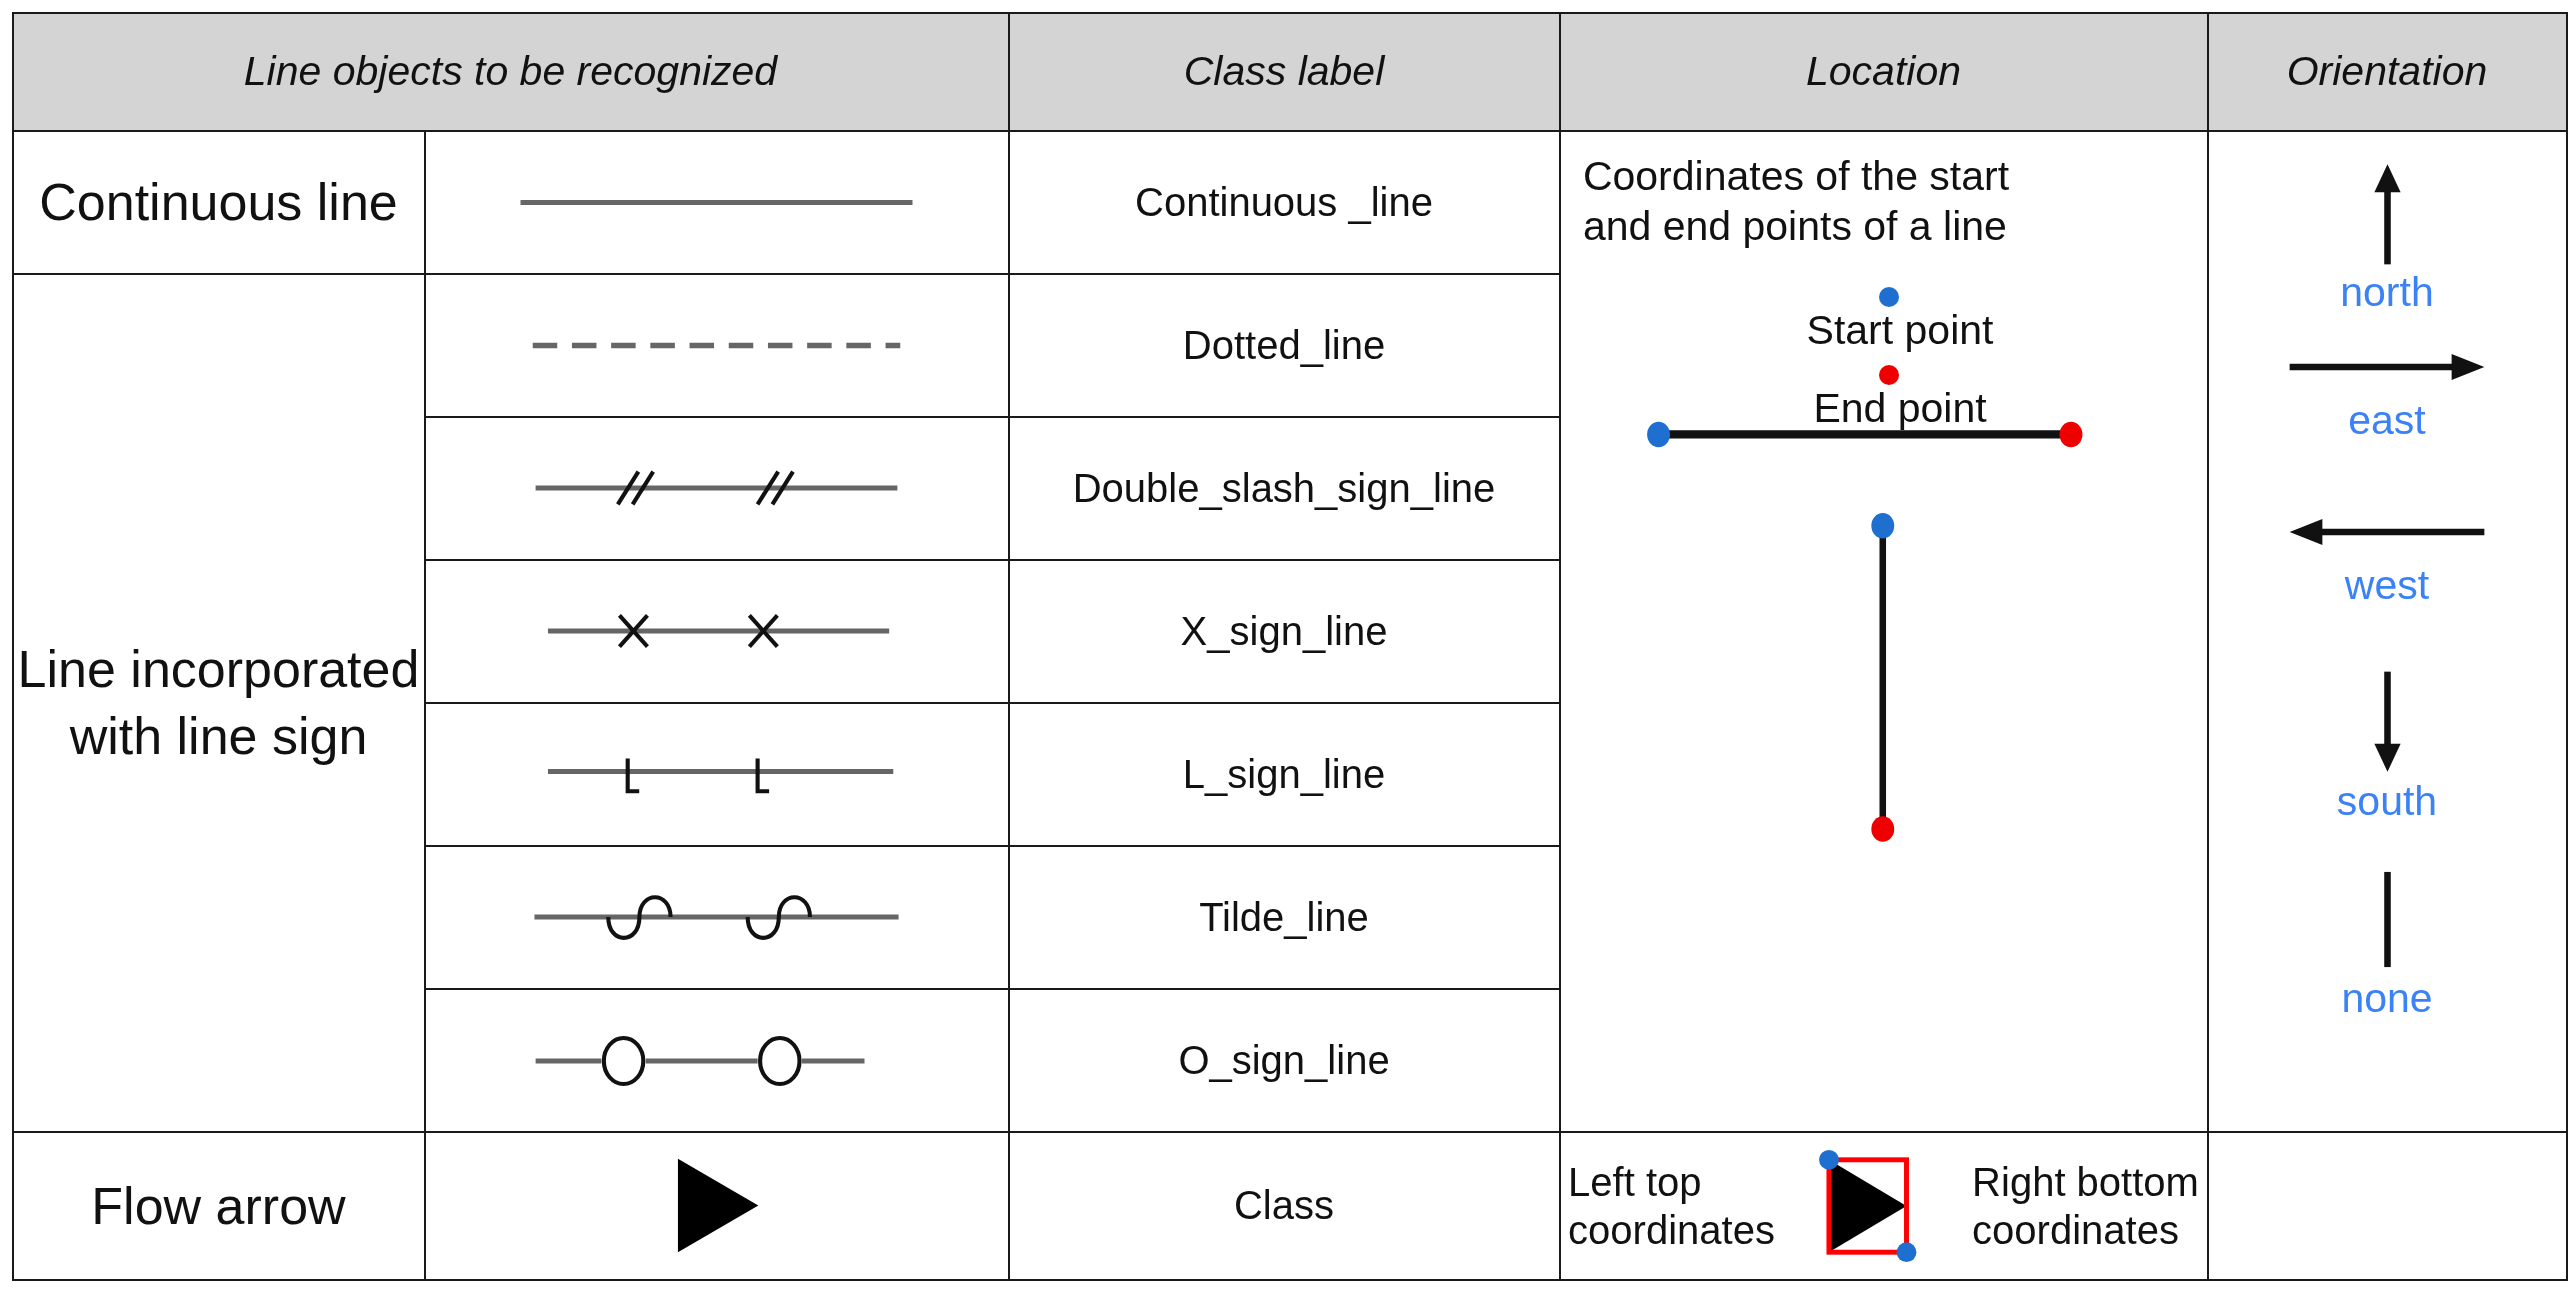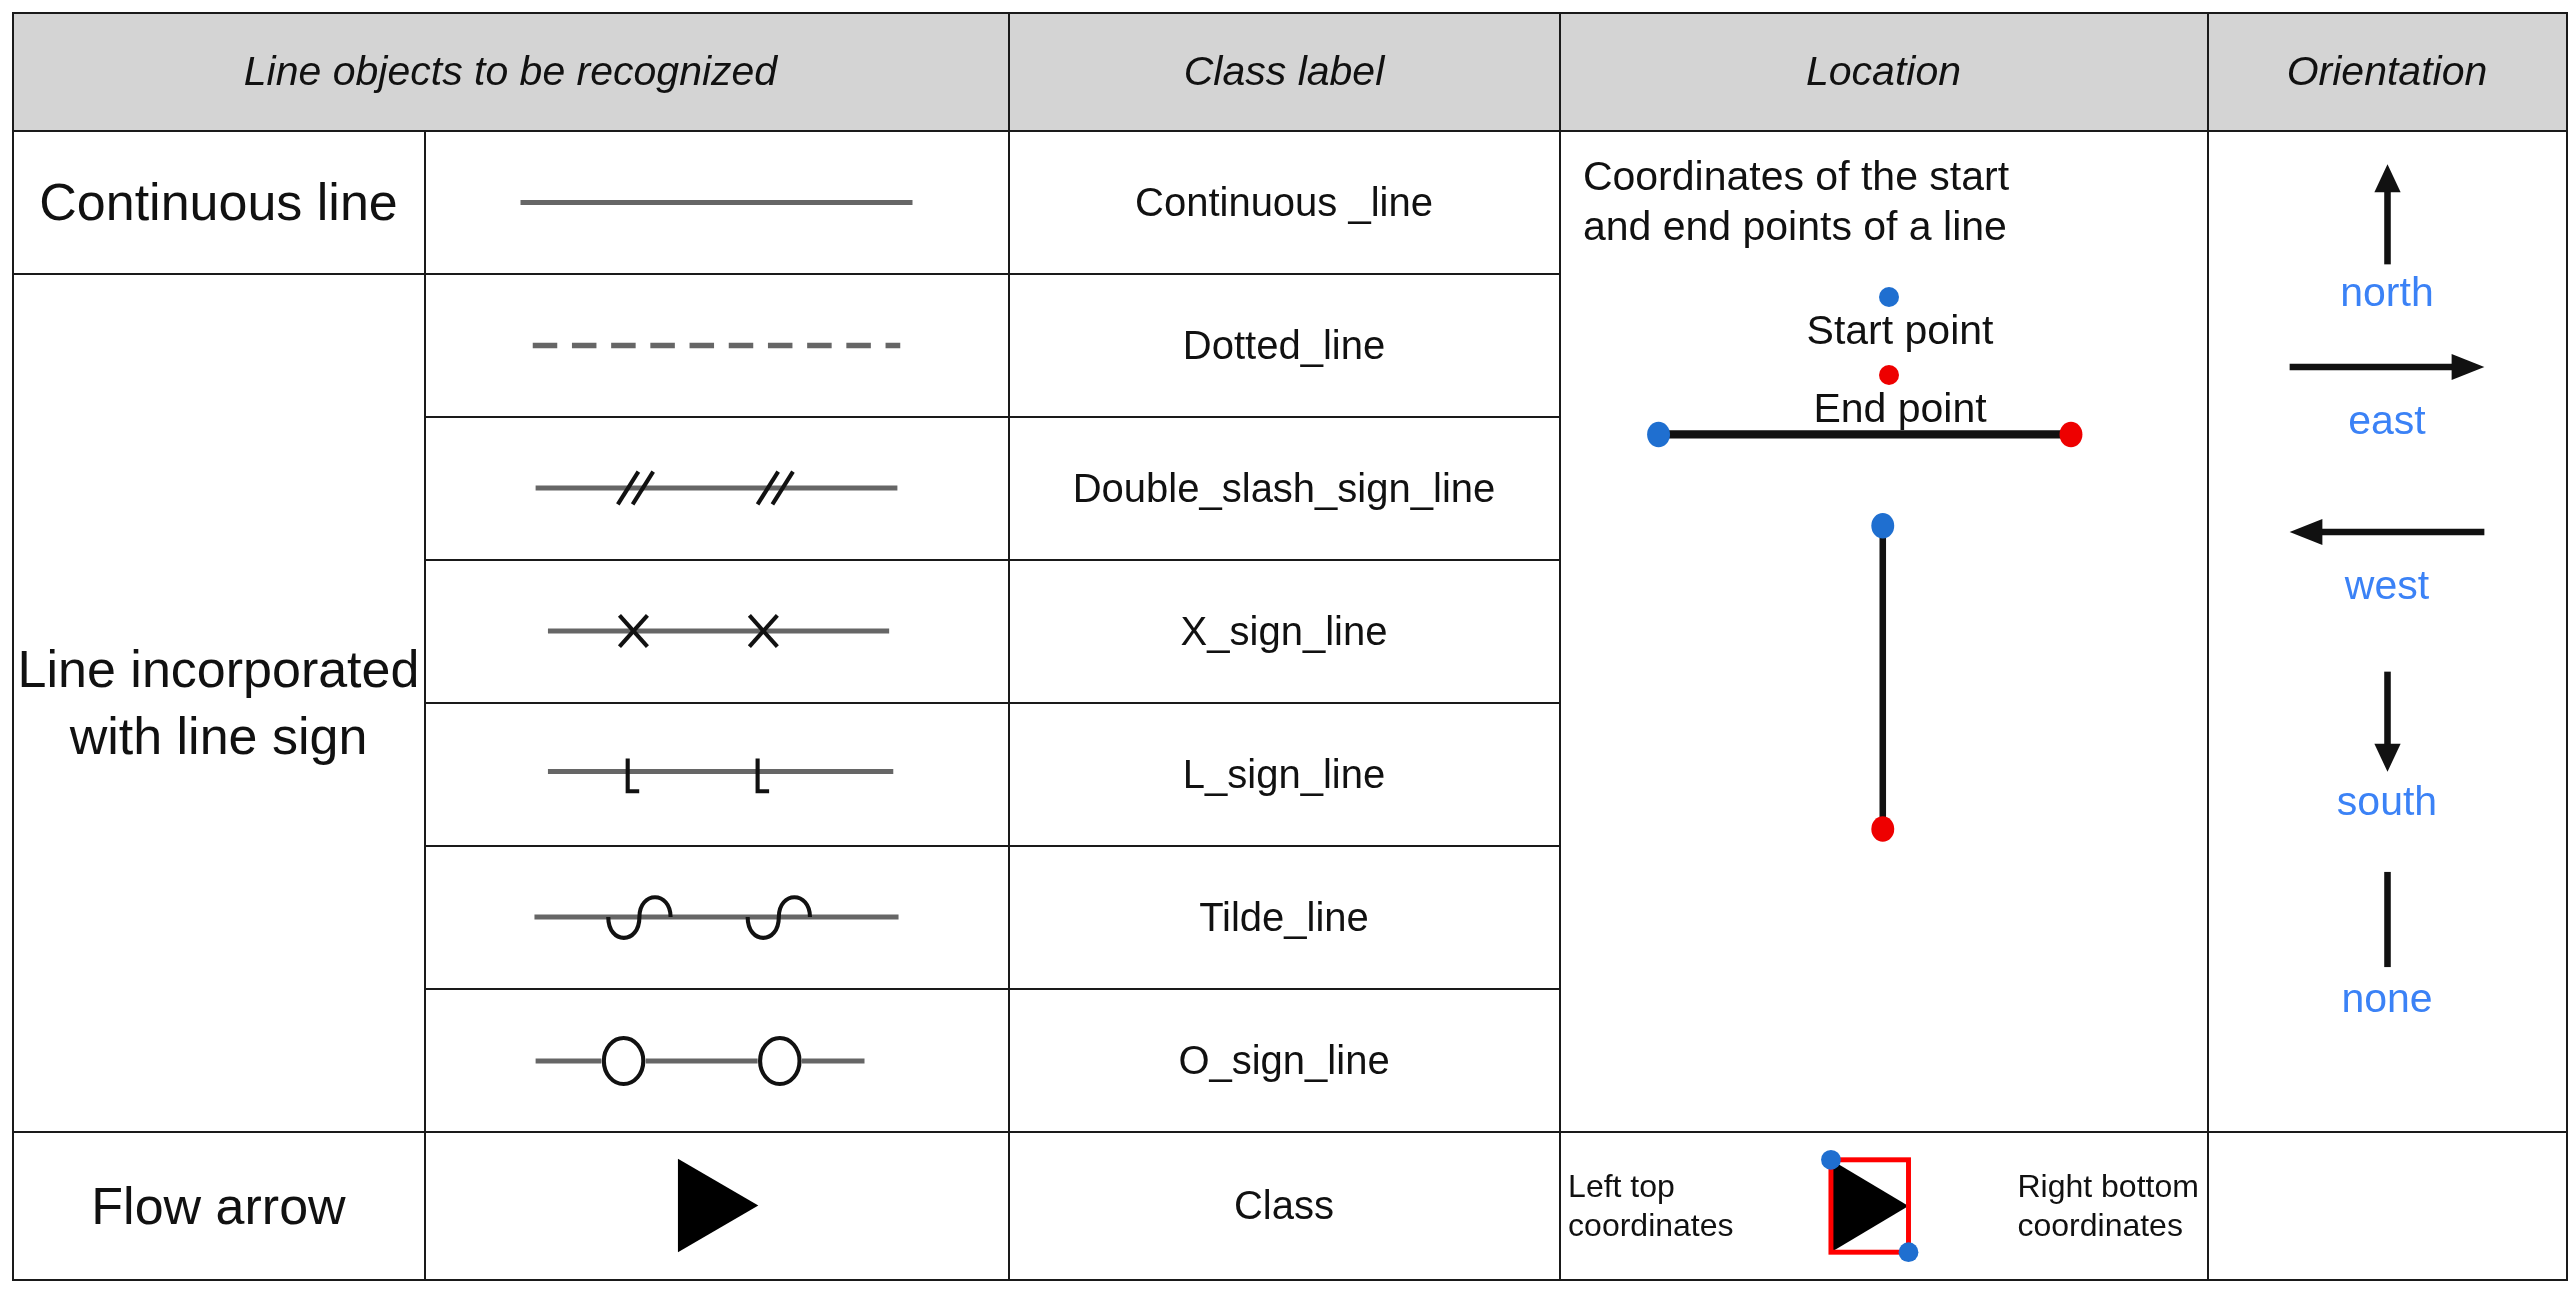--- a/index.html
+++ b/index.html
@@ -149,21 +149,21 @@
   
   .bot-loc {
     position: relative;
     height: 100%;
     display: flex;
     align-items: center;
     justify-content: space-between;
     padding: 0 6.6px;
   }
   .bot-text {
-    font-size: 32px;
+    font-size: 40px;
     color: #111;
     line-height: 1.2;
     text-align: left;
     white-space: pre-line;
   }
   .bot-text.right { text-align: left; }
   .bbox-fig { flex: 0 0 auto; }
 
   .arrow-cell svg { display: block; }
 </style>

